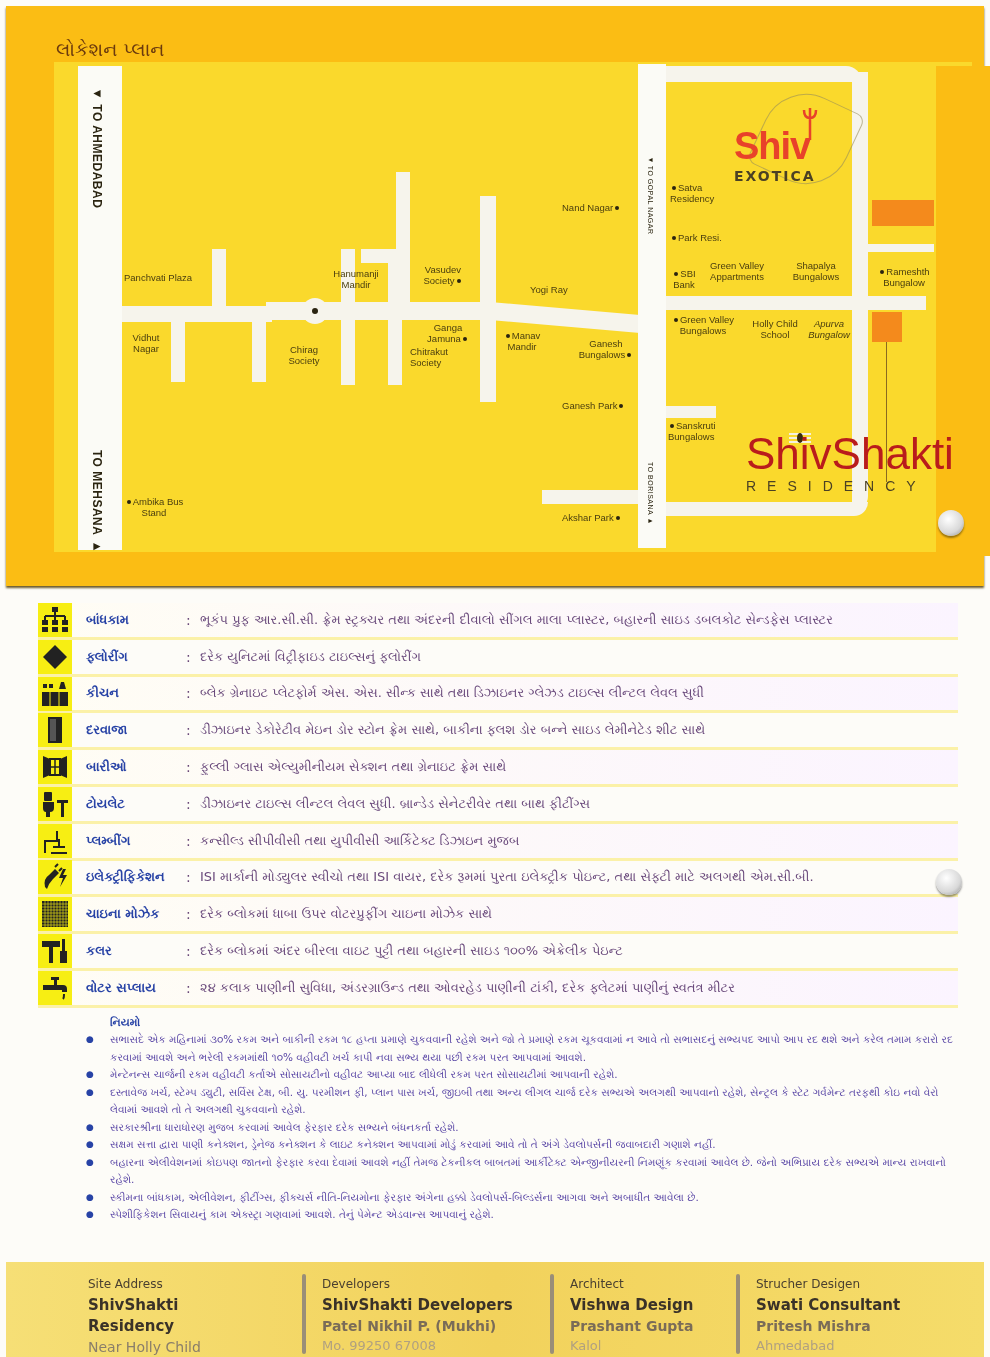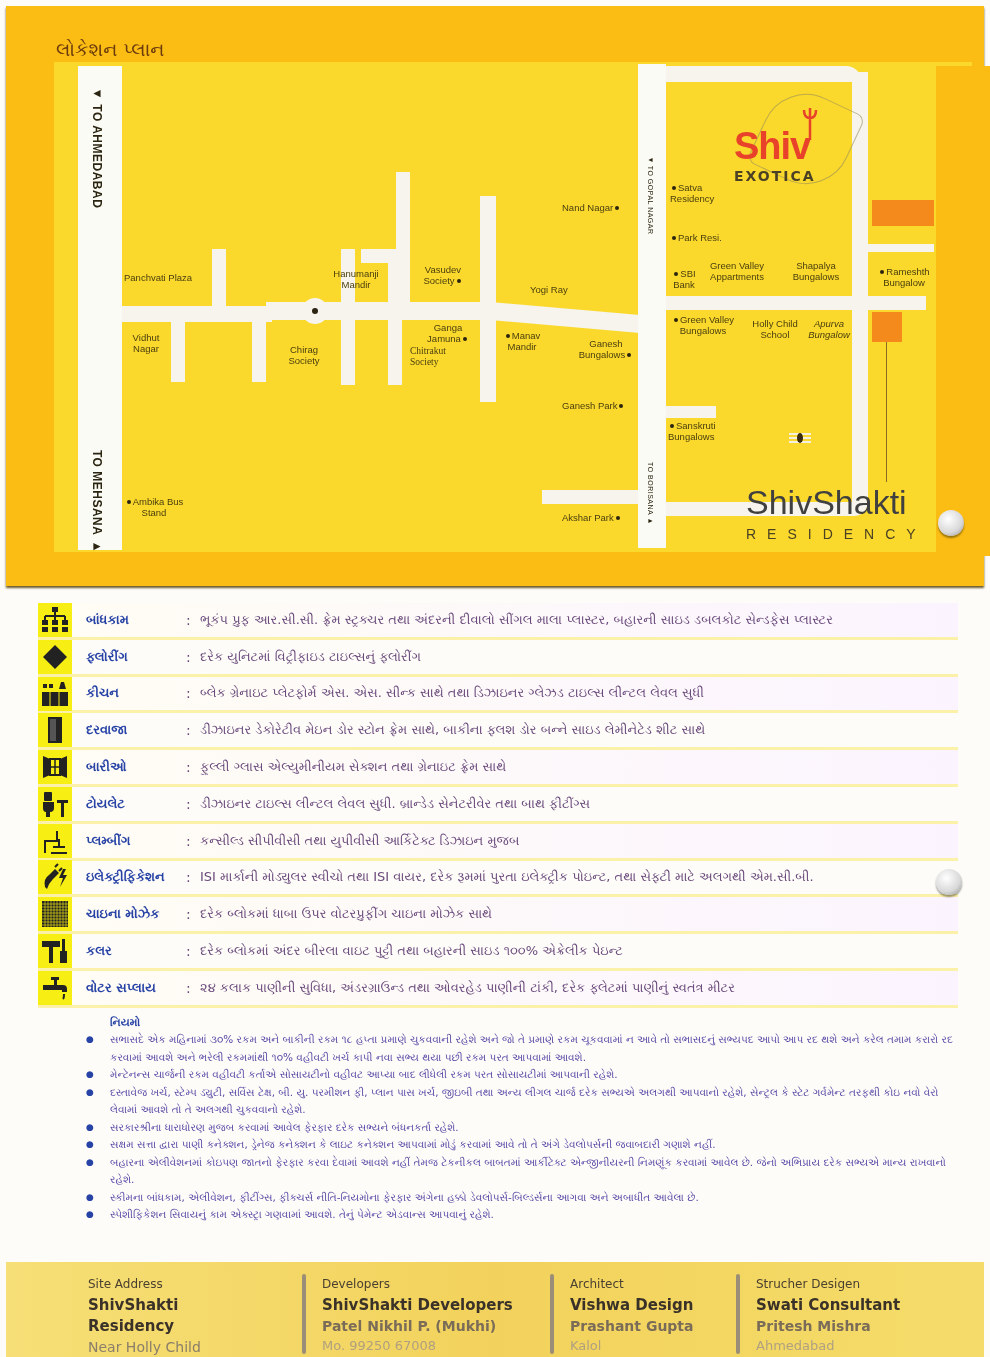--- a/index.html
+++ b/index.html
@@ -18,21 +18,21 @@
   .orange-block { position: absolute; background: #f48a1c; }
   .pin { position: absolute; width: 26px; height: 26px; border-radius: 50%; background: radial-gradient(circle at 40% 35%, #ffffff, #d8d8d8 60%, #8a8a8a); box-shadow: 0 2px 2px rgba(0,0,0,0.4); }
 
   .shiv-logo { position: absolute; left: 728px; top: 120px; width: 110px; }
   .shiv-word { font-family: "Liberation Sans", sans-serif; font-weight: bold; font-size: 38px; color: #e8422a; letter-spacing: -1px; line-height: 40px; }
   .exotica-word { font-family: "DejaVu Sans", sans-serif; font-weight: bold; font-size: 14px; color: #4b4124; letter-spacing: 2px; margin-top: 2px; }
   .trident { position: absolute; left: 795px; top: 100px; width: 18px; height: 36px; }
   .swirl { position: absolute; left: 755px; top: 88px; width: 90px; height: 90px; border: 1px solid rgba(150,140,90,0.6); border-radius: 50% 10% 50% 10%; transform: rotate(25deg); }
 
   .ss-logo { position: absolute; left: 740px; top: 430px; width: 200px; }
-  .ss-word { font-family: "Liberation Sans", sans-serif; font-size: 34px; color: #404040; line-height: 36px; margin-top: 48px; }
+  .ss-word { font-family: "Liberation Sans", sans-serif; font-size: 44px; color: #b91c1c; line-height: 36px; }
   .residency-word { font-family: "Liberation Sans", sans-serif; font-size: 14px; color: #4b4124; letter-spacing: 11px; margin-top: 6px; }
   .tilak { position: absolute; left: 782px; top: 425px; width: 24px; height: 14px; }
 
   
   .specs { position: absolute; left: 38px; top: 603px; width: 920px; }
   .spec-row { position: relative; height: 36.8px; display: flex; align-items: center; border-bottom: 3px solid #fbf1a8; }
   .spec-row:nth-child(odd) { background: linear-gradient(90deg, #fffdf4, #fbf4ff); }
   .spec-icon { width: 34px; height: 34px; background: #f7ee13; display: flex; align-items: center; justify-content: center; margin-right: 14px; flex: none; }
   .spec-label { width: 100px; font-family: "DejaVu Sans", sans-serif; font-weight: bold; font-size: 13px; color: #2843a6; flex: none; white-space: nowrap; }
   .spec-colon { width: 14px; font-size: 14px; color: #6b4a7a; flex: none; }
@@ -101,21 +101,21 @@
   <div style="position:absolute;left:930px;top:60px;width:54px;height:490px;background:#fbbd14;"></div>
 
   <div class="place" style="left:118px;top:266px;"><span>Panchvati Plaza</span></div>
   <div class="place" style="left:280px;top:262px;width:60px;margin-left:40px;"><span>Hanumanji Mandir</span></div>
   <div class="place" style="left:414px;top:258px;width:46px;"><span>Vasudev Society</span><span class="dot"></span></div>
   <div class="place" style="left:524px;top:278px;"><span>Yogi Ray</span></div>
   <div class="place" style="left:556px;top:156px;margin-top:40px;"><span>Nand Nagar</span><span class="dot"></span></div>
   <div class="place" style="left:120px;top:326px;width:40px;"><span>Vidhut Nagar</span></div>
   <div class="place" style="left:278px;top:338px;width:40px;"><span>Chirag Society</span></div>
   <div class="place" style="left:420px;top:316px;width:44px;"><span>Ganga Jamuna</span><span class="dot"></span></div>
-  <div class="place" style="left:404px;top:340px;width:50px;text-align:left;font-family:Liberation Serif, serif;"><span>Chitrakut Society</span></div>
+  <div class="place" style="left:404px;top:340px;width:50px;text-align:left;"><span>Chitrakut Society</span></div>
   <div class="place" style="left:494px;top:324px;width:44px;"><span class="dot"></span><span>Manav Mandir</span></div>
   <div class="place" style="left:572px;top:332px;width:56px;"><span>Ganesh Bungalows</span><span class="dot"></span></div>
   <div class="place" style="left:556px;top:394px;"><span>Ganesh Park</span><span class="dot"></span></div>
   <div class="place" style="left:556px;top:506px;"><span>Akshar Park</span><span class="dot"></span></div>
   <div class="place" style="left:118px;top:490px;width:60px;"><span class="dot"></span><span>Ambika Bus Stand</span></div>
   <div class="place" style="left:664px;top:176px;width:56px;text-align:left;"><span class="dot"></span><span>Satva Residency</span></div>
   <div class="place" style="left:664px;top:226px;"><span class="dot"></span><span>Park Resi.</span></div>
   <div class="place" style="left:660px;top:262px;width:36px;"><span class="dot"></span><span>SBI Bank</span></div>
   <div class="place" style="left:698px;top:254px;width:66px;"><span>Green Valley Appartments</span></div>
   <div class="place" style="left:782px;top:254px;width:56px;"><span>Shapalya Bungalows</span></div>

